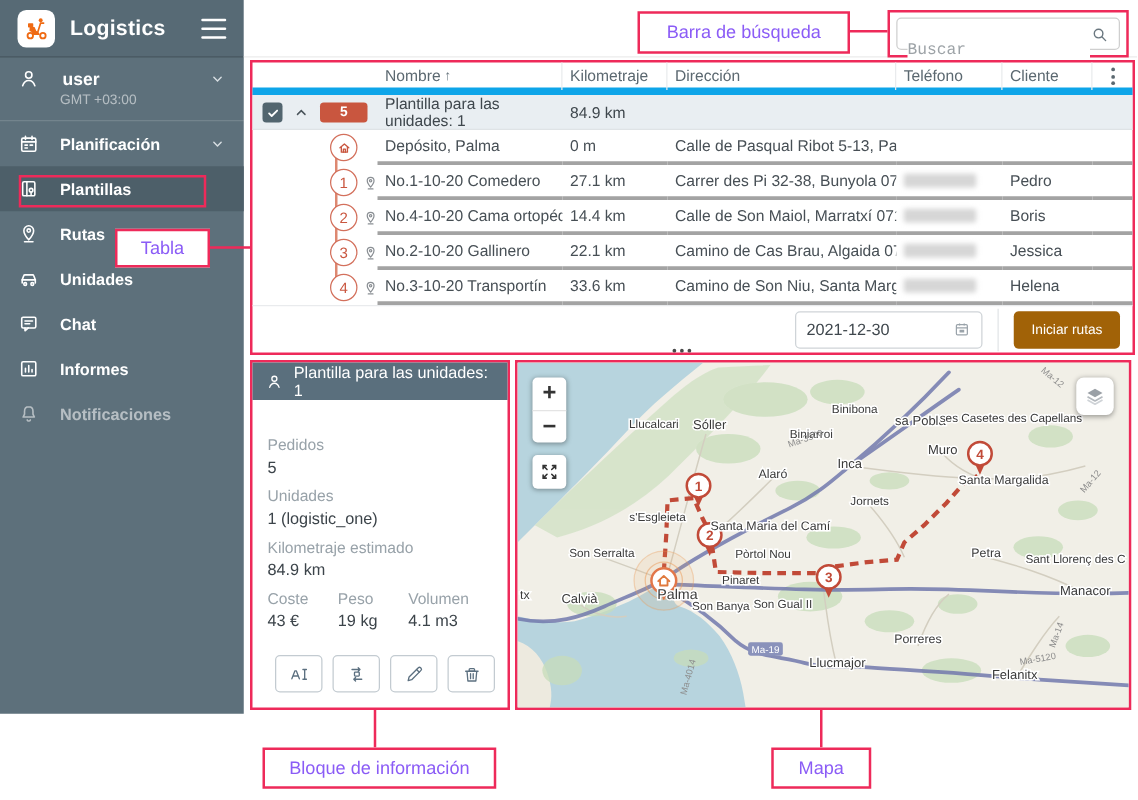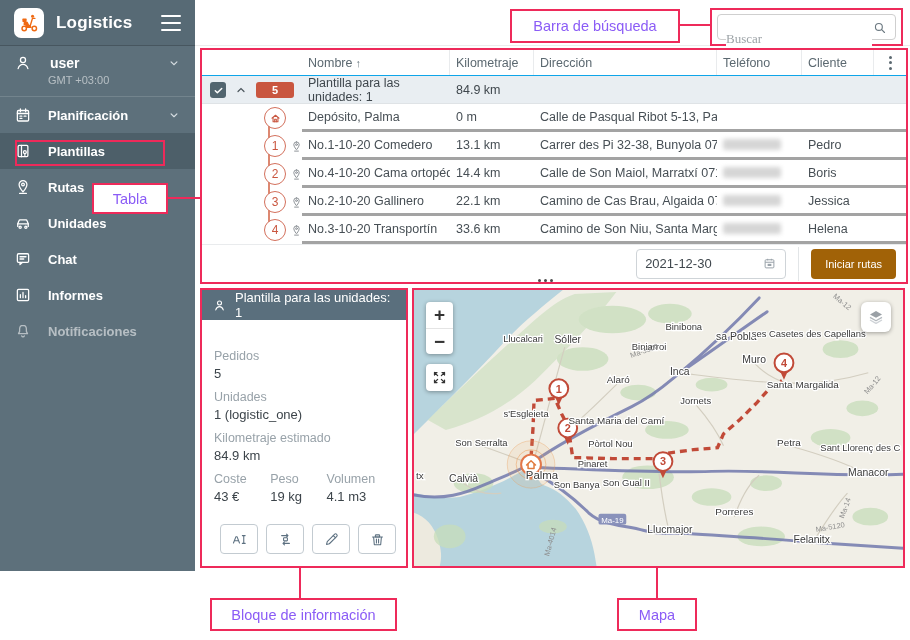--- a/index.html
+++ b/index.html
@@ -20,26 +20,26 @@
   .side-item { height:36px; display:flex; align-items:center; padding:0 14px; cursor:pointer; }
   .side-item .lbl { font-size:13px; font-weight:600; margin-left:16px; flex:1; }
   .side-item.active { background:#4d5f69; }
   .side-item.disabled { opacity:.55; }
   .ic { flex:none; }
 
   
   .topbar { position:absolute; left:195px; top:0; width:715px; height:46px; background:#fff; border-bottom:1px solid #ececec; }
   .search-outline { position:absolute; left:710px; top:8px; width:193px; height:38px; border:2px solid #ee2a5a; background:#fff; }
   .search-input-wrap { position:absolute; left:5px; top:4px; width:179px; height:26px; border:1px solid #cfcfcf; border-radius:4px; display:flex; align-items:center; padding:0 8px; color:#6e7categories880; }
-  .search-input-wrap input { border:none; outline:none; flex:1; font-size:13px; font-family:Liberation Serif, serif; color:#444; min-width:0;margin-top:24px; }
+  .search-input-wrap input { border:none; outline:none; flex:1; font-size:13px; font-family:Liberation Mono, monospace; color:#444; min-width:0;margin-top:24px; }
   .search-input-wrap input::placeholder { color:#9da3a7; }
 
   
   .tbl { position:absolute; left:200px; top:48px; width:708px; height:236px; border:2px solid #ee2a5a; background:#fff; display:flex; flex-direction:column; }
-  .t-head { height:26px; display:grid; grid-template-columns:100px 148px 84px 183px 85px 72px 32px; align-items:center; border-bottom:1px solid #0ea5e9; }
+  .t-head { height:26px; display:grid; grid-template-columns:100px 148px 84px 183px 85px 72px 32px; align-items:center; border-bottom:6px solid #0ea5e9; }
   .t-head .hc { font-size:12.5px; color:#5b6870; padding-left:6px; height:100%; display:flex; align-items:center; border-right:1px solid #e9ebed; }
   .t-head .hc:first-child, .t-head .hc:last-child { border-right:none; }
   .t-head .hc.menu { justify-content:center; padding:0; }
   .sort-arrow { font-size:11px; margin-left:3px; color:#6b7880; }
   .kebab { display:flex; flex-direction:column; gap:2.5px; cursor:pointer; padding:4px; }
   .kebab i { width:3px; height:3px; border-radius:50%; background:#5b6870; }
   .t-group { height:28px; display:grid; grid-template-columns:100px 148px 84px 1fr; align-items:center; background:#e9eef2; border-bottom:1px solid #dfe3e6; font-size:12.5px; color:#3f474d; }
   .g-ctrls { display:flex; align-items:center; padding-left:8px; gap:9px; }
   .chk { width:16px; height:16px; background:#52656f; border-radius:3px; display:flex; align-items:center; justify-content:center; cursor:pointer; }
   .badge { width:38px; height:16px; background:#c9563f; border-radius:3px; color:#fff; font-size:11px; font-weight:700; display:flex; align-items:center; justify-content:center; }
@@ -265,21 +265,21 @@
             <div class="mkwrap">
               <div class="mk">1</div>
               <svg class="ic" width="13" height="13" viewBox="0 0 24 24" fill="none" stroke="#8a8f94" stroke-width="1.8" stroke-linecap="round" stroke-linejoin="round">
                 <path d="M12 3.5a5 5 0 0 1 5 5c0 3.6-5 9.5-5 9.5s-5-5.9-5-9.5a5 5 0 0 1 5-5z"></path>
                 <circle cx="12" cy="8.5" r="1.7"></circle>
                 <path d="M8.5 20.5h7"></path>
               </svg>
             </div>
           </div>
           <div class="c">No.1-10-20 Comedero</div>
-          <div class="c">13.1 km</div>
+          <div class="c">27.1 km</div>
           <div class="c">Carrer des Pi 32-38, Bunyola 07110,...</div>
           <div class="c">
             <div class="blurbar"></div>
           </div>
           <div class="c">Pedro</div>
           <div class="c"></div>
         </div>
         <div class="t-row">
           <div class="c noline">
             <div class="mkwrap">

